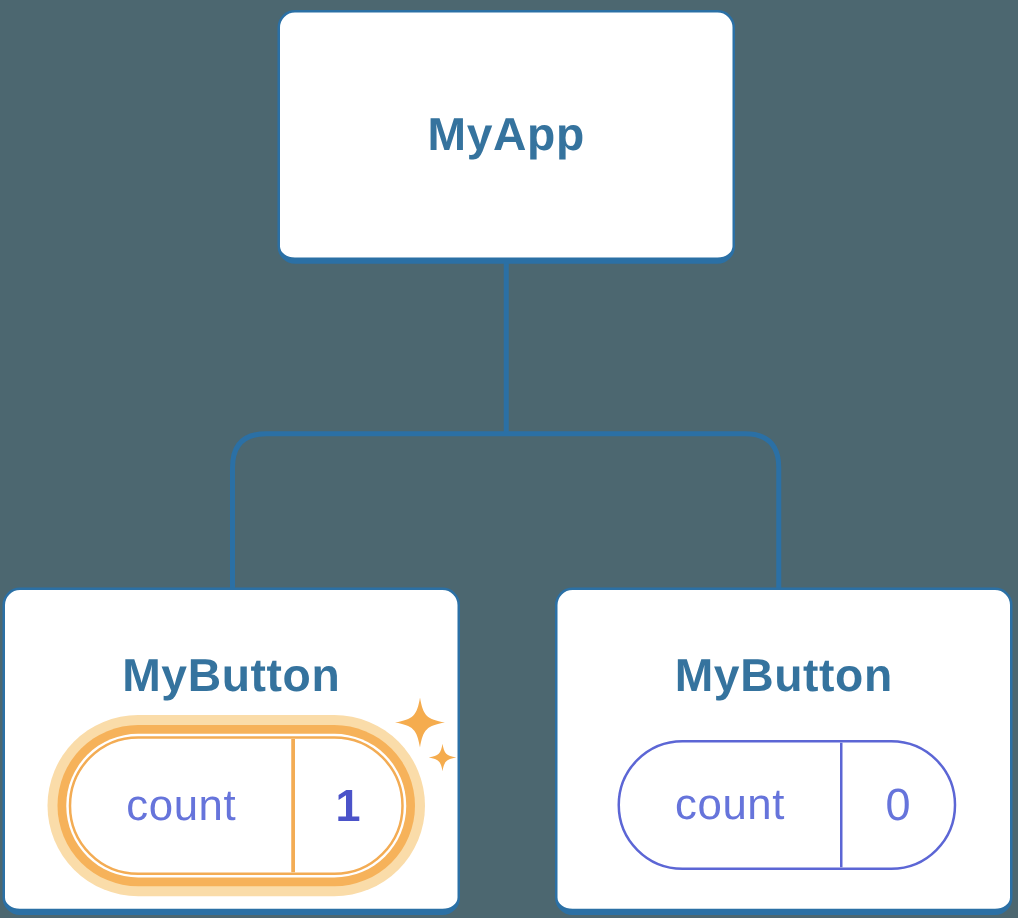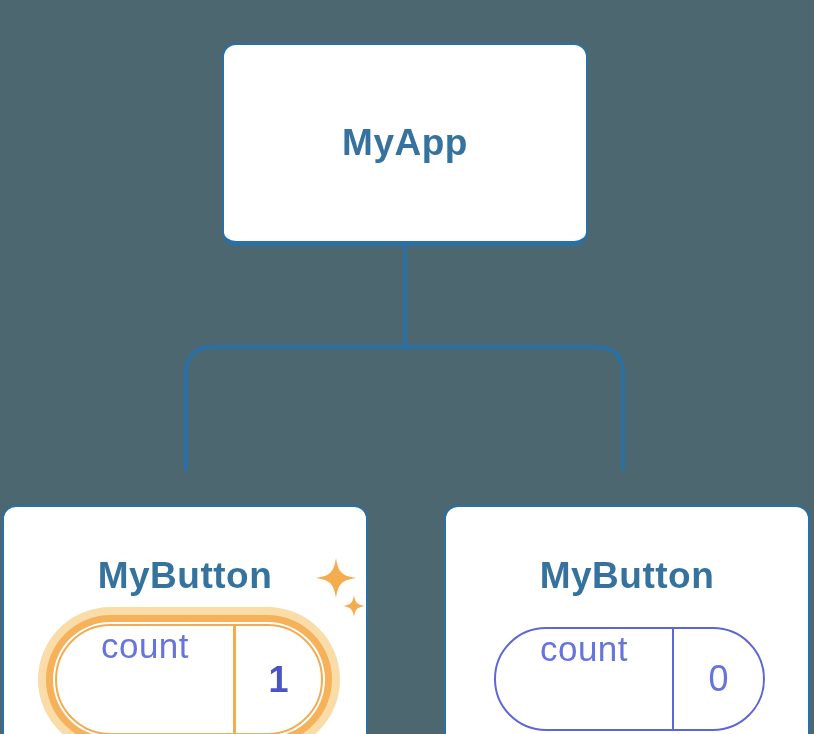--- a/index.html
+++ b/index.html
@@ -38,21 +38,20 @@
     stroke: var(--connector);
     stroke-width: 4;
     fill: none;
   }
   .card {
     position: absolute;
     background: var(--card-background);
     border: 2px solid var(--card-border);
     border-bottom-width: 5px;
     border-radius: 14px;
-    margin-top: 35px;
   }
   .card-root {
     left: 222px; top: 8px;
     width: 366px; height: 203px;
     display: flex;
     align-items: center;
     justify-content: center;
   }
   .card-child-left  { left: 2px;   top: 470px; width: 366px; height: 262px; }
   .card-child-right { left: 444px; top: 470px; width: 366px; height: 262px; }
@@ -87,20 +86,21 @@
     border: 2px solid var(--highlight-border);
     border-radius: 60px;
     box-shadow:
       0 0 0 2px #FFFFFF,
       0 0 0 9px var(--highlight-ring),
       0 0 0 17px var(--highlight-halo);
   }
   .state-key-cell {
     flex: 0 0 176px;
     display: flex;
+    align-items: center;
     justify-content: center;
   }
   .state-value-cell {
     flex: 1;
     display: flex;
     align-items: center;
     justify-content: center;
   }
   .state-divider { width: 2px; background: var(--state-pill-border); }
   .state-pill-highlight .state-divider { width: 3px; background: var(--highlight-border); }

